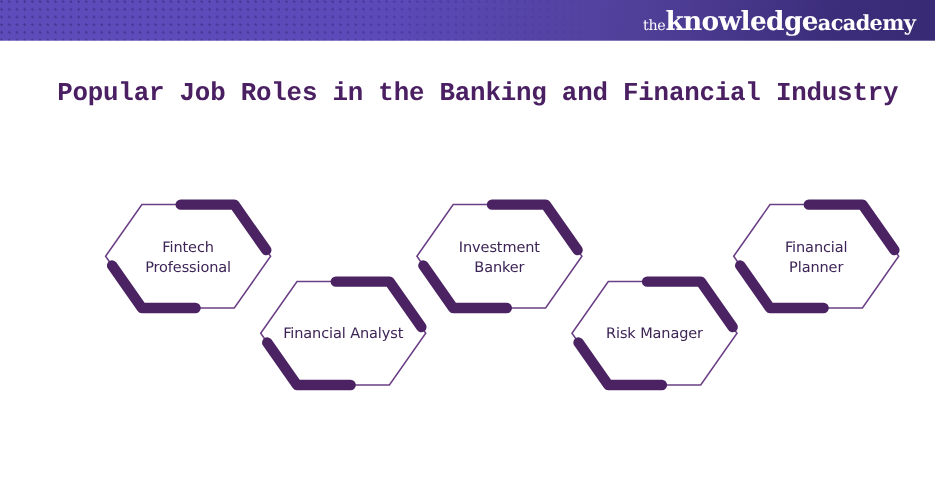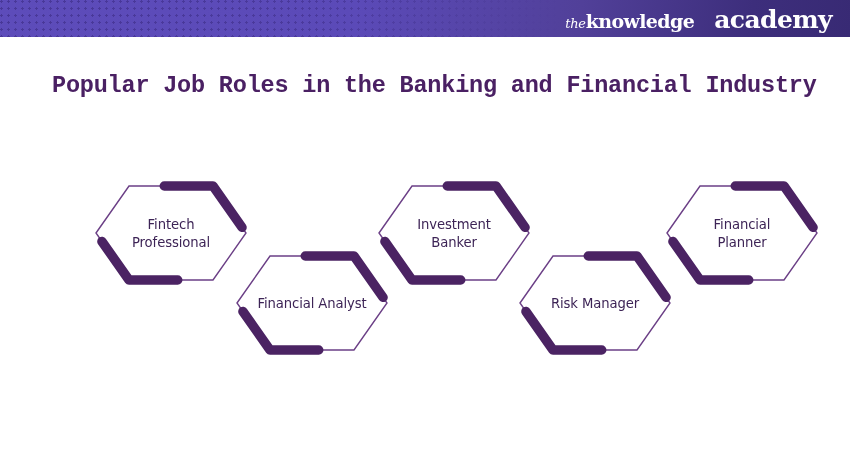--- a/index.html
+++ b/index.html
@@ -40,34 +40,32 @@
     position: absolute;
     right: 18px;
     top: 50%;
     transform: translateY(-50%);
     color: #ffffff;
     white-space: nowrap;
     font-family: "DejaVu Serif", serif;
     line-height: 1;
   }
   .brand-the {
-    font-style: italic;
     font-size: 13px;
     letter-spacing: -0.3px;
   }
   .brand-knowledge {
     font-weight: bold;
-    font-size: 19px;
+    font-size: 24px;
     letter-spacing: -0.6px;
   }
   .brand-academy {
     font-weight: bold;
-    font-size: 25px;
+    font-size: 19px;
     letter-spacing: -0.6px;
-    margin-left: 20px;
   }
 
   
   .page-title {
     position: absolute;
     left: 52px;
     top: 72px;
     width: 760px;
     font-family: Liberation Mono, monospace;
     font-weight: bold;

